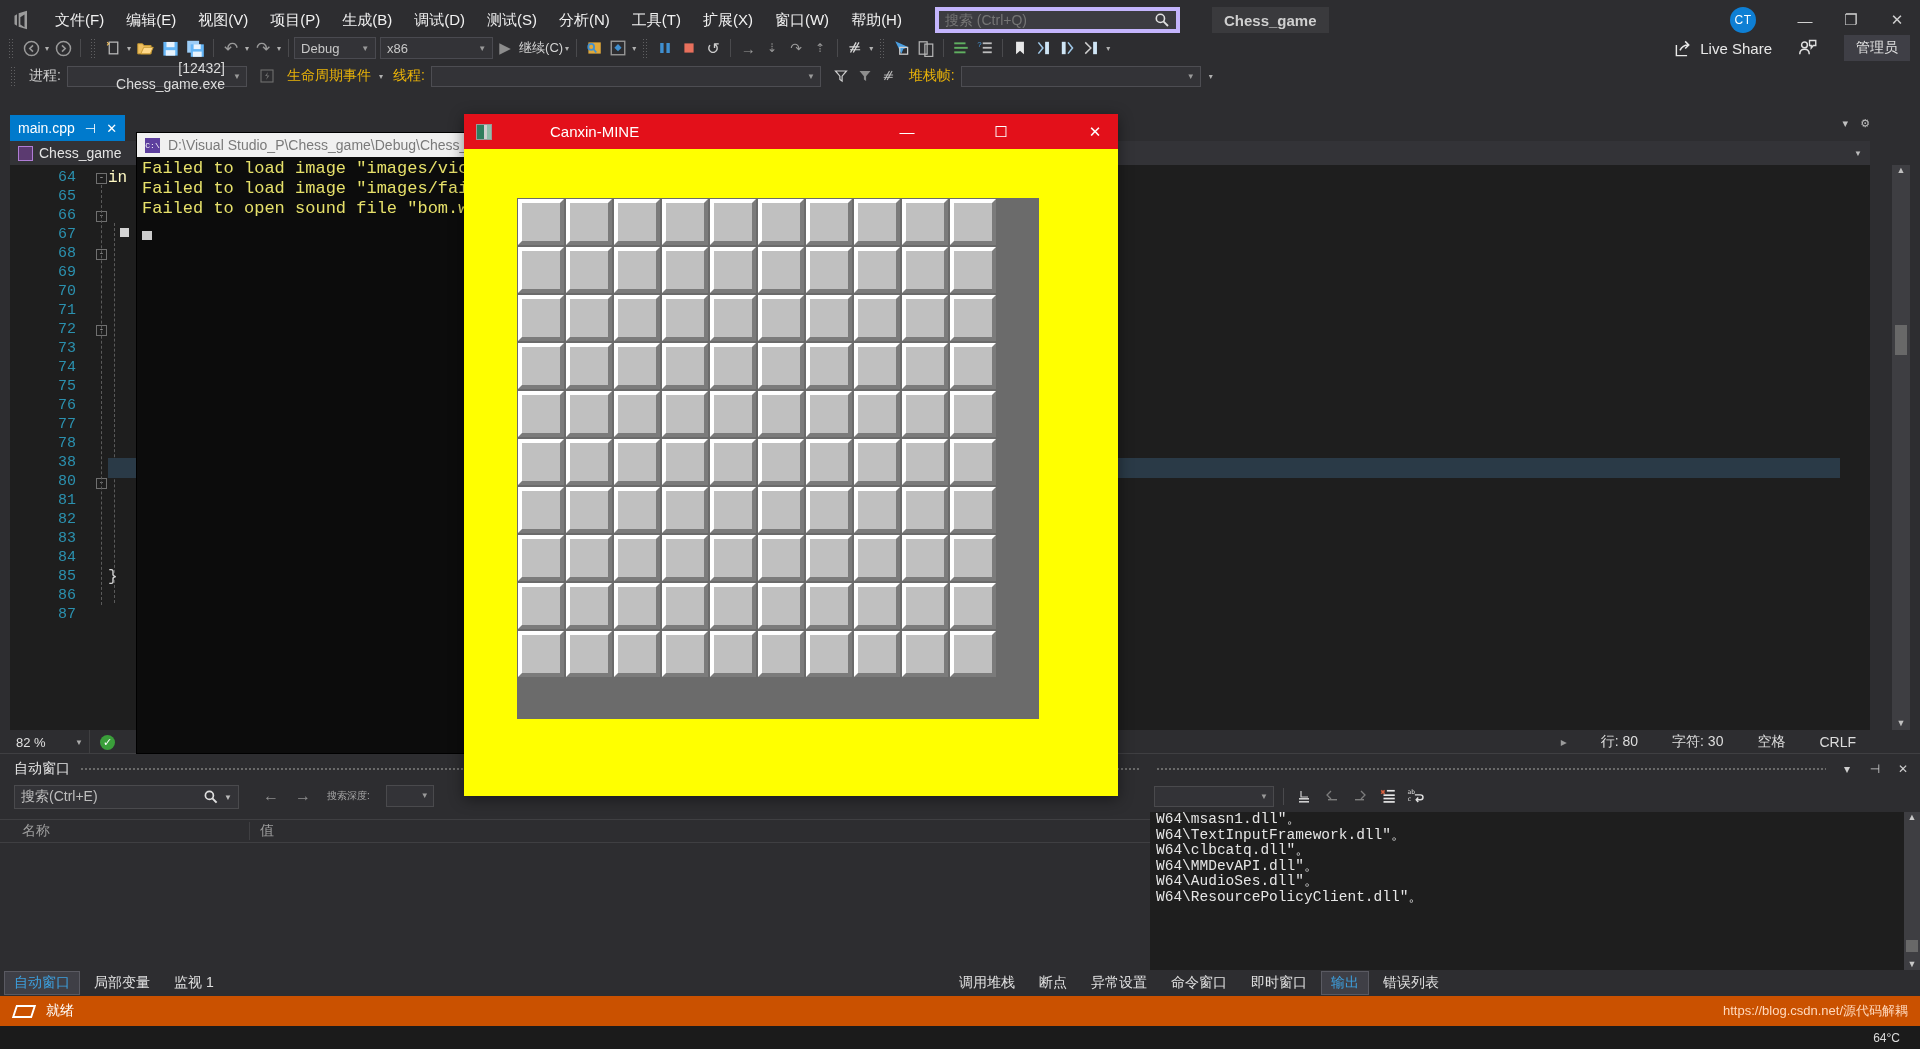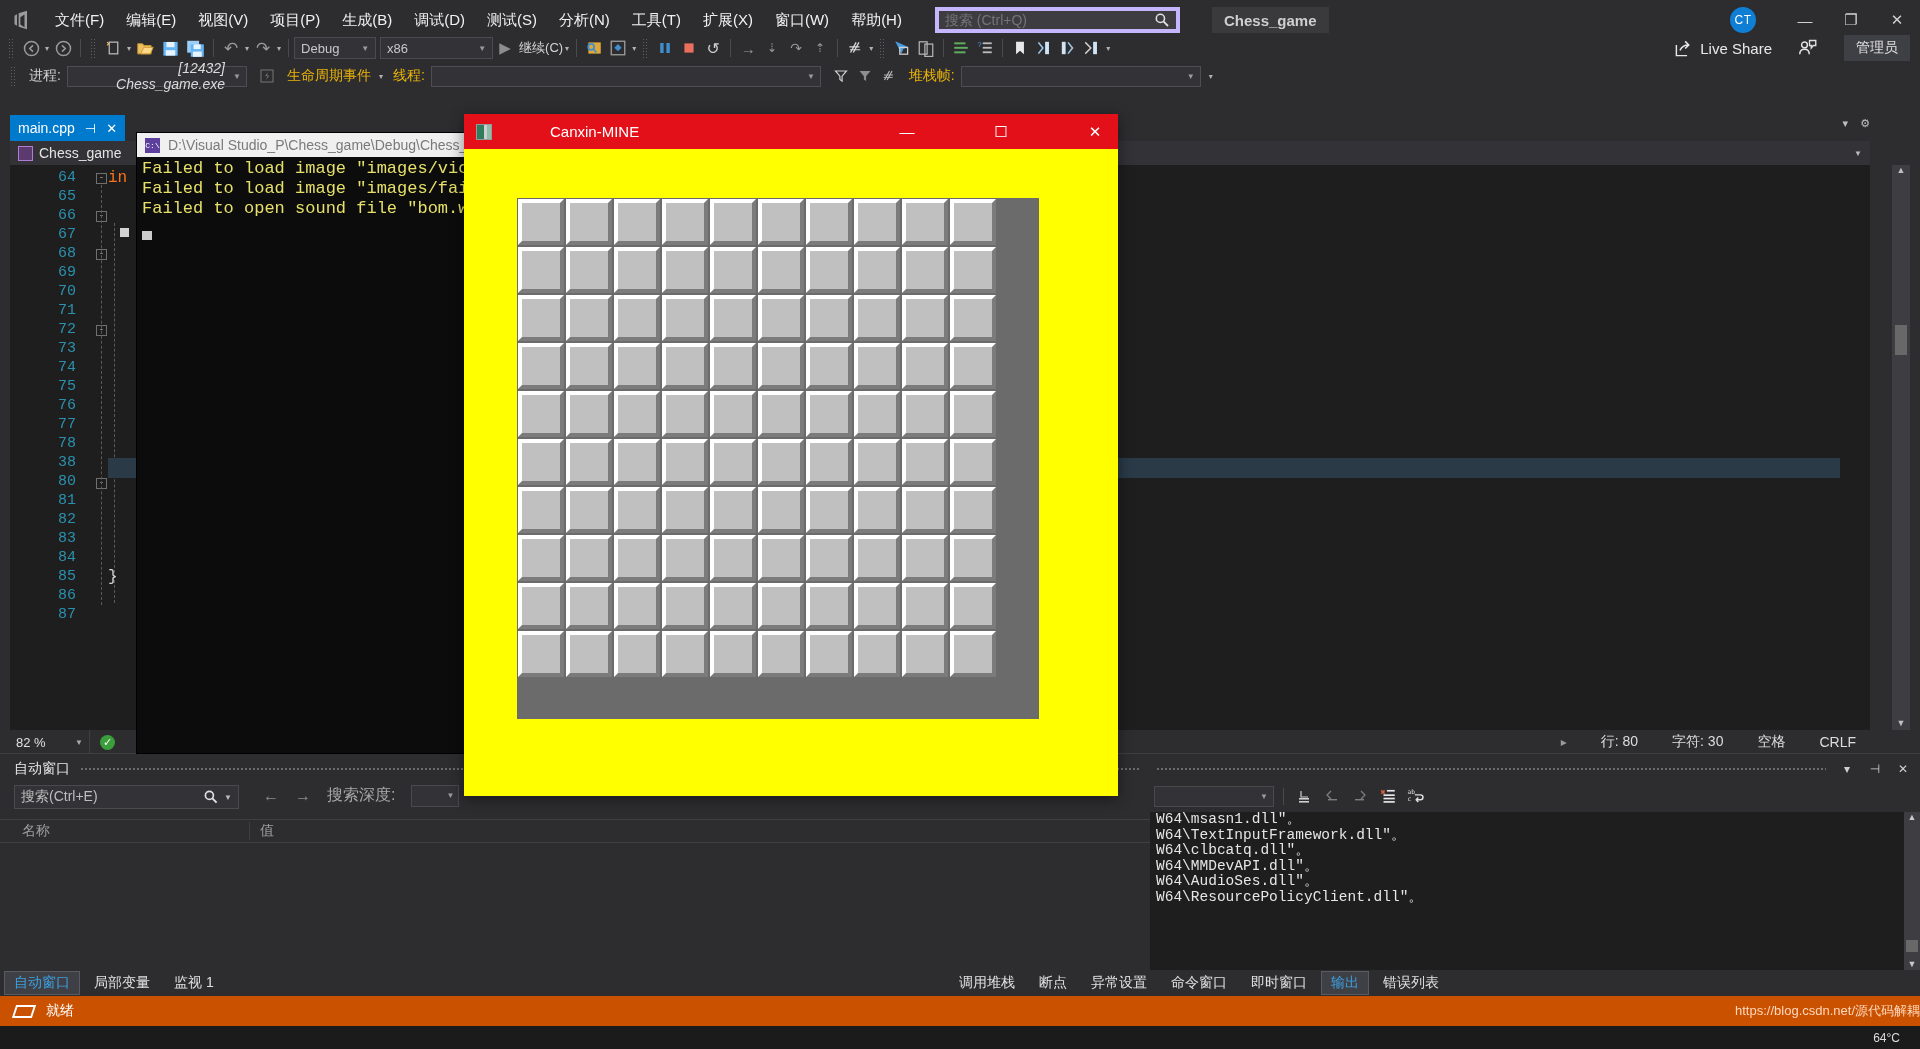--- a/index.html
+++ b/index.html
@@ -45,21 +45,21 @@
   .run-lbl { color:#d4d4d4; font-size:13px; margin-left:2px; }
   .liveshare { display:flex; align-items:center; color:#e8e8e8; font-size:15px; gap:7px; }
   .adminbtn { background:#3f3f46; color:#e0e0e0; font-size:14px; padding:4px 12px; margin-left:24px; margin-right:10px;}
 
   
   .procbar { position:absolute; left:0; top:62px; width:1920px; height:28px;
     background:#2d2d30; display:flex; align-items:center; padding-left:6px;text-align:right; }
   .plabel { color:#cfcfcf; font-size:14px; margin:0 6px 0 8px; }
   .plabel.dim { color:#eab308; }
   .pcombo { height:21px; background:#333337; border:1px solid #4d4d52; display:flex;
-    align-items:center; padding:0 5px; color:#dcdcdc; font-size:14px;font-style:italic; }
+    align-items:center; padding:0 5px; color:#dcdcdc; font-size:14px; }
   .pcombo .ca { margin-left:auto; font-size:8px; color:#9a9a9a; padding-left:8px;}
 
   
   .editor-tabrow { position:absolute; left:10px; top:115px; width:1860px; height:26px; }
   .filetab { position:absolute; left:0; top:0; height:26px; background:#007acc; color:#fff;
     font-size:14px; display:flex; align-items:center; padding:0 8px; gap:10px; }
   .filetab .pin, .filetab .x { font-size:13px; color:#fff; }
   .tabrow-right { position:absolute; right:0; top:2px; display:flex; gap:12px; align-items:center;
     color:#c0c0c0; font-size:11px;}
 
@@ -70,21 +70,21 @@
   .nav-seg.right { position:absolute; left:565px; }
   .nav-caret { position:absolute; right:8px; font-size:8px; color:#bbb;}
 
   .codearea { position:absolute; left:10px; top:165px; width:1860px; height:565px;
     background:#1e1e1e; overflow:hidden; }
   .gutter { position:absolute; left:0; top:0; width:88px; height:100%; }
   .lnum { position:absolute; right:22px; color:#2b91af; font-size:15px;
     font-family:"Liberation Mono", monospace; }
   .foldbox { position:absolute; left:86px; width:11px; height:11px; border:1px solid #6f6f6f; color:#b0b0b0;
      font-size:9px; text-align:center; line-height:9px; font-family:"Liberation Mono",monospace;}
-  .codetxt { position:absolute; color:#f97316; font-size:16px; font-family:"Liberation Mono", monospace; }
+  .codetxt { position:absolute; color:#fef9c3; font-size:16px; font-family:"Liberation Mono", monospace; }
   .codetxt.plain { color:#d4d4d4; }
   .dashline { position:absolute; border-left:1px dashed #5a5a5a; }
   .caretblk { position:absolute; width:9px; height:9px; background:#d4d4d4; }
 
   .hl-line { position:absolute; left:98px; right:30px; height:20px; background:#2a3a47; }
 
   .edit-scroll { position:absolute; right:10px; top:165px; width:18px; height:565px; background:#3e3e42; }
   .edit-scroll .up,.edit-scroll .dn { color:#c0c0c0; font-size:9px; text-align:center; }
   .edit-scroll .thumb { position:absolute; left:3px; width:12px; background:#686868; }
 
@@ -99,21 +99,21 @@
 
   
   .autos { position:absolute; left:0; top:756px; width:1150px; height:214px; background:#2d2d30; }
   .panel-hdr { height:26px; display:flex; align-items:center; color:#e6e6e6; font-size:14px; padding-left:14px;}
   .dots { flex:1; height:4px; margin:0 10px;
     background-image:radial-gradient(#6a6a6a 40%, transparent 41%); background-size:4px 4px; }
   .autos-search { margin:3px 8px 0 8px; height:24px; background:#333337; border:1px solid #4a4a4d;
     display:flex; align-items:center; padding:0 6px; width:225px; color:#bdbdbd; font-size:14px; }
   .srow { display:flex; align-items:center; gap:16px; padding-left:6px;}
   .srow .ar { color:#8d8d8d; font-size:16px; }
-  .srow .lbl { color:#a8a8a8; font-size:16px; }
+  .srow .lbl { color:#a8a8a8; font-size:10px; }
   .depthbox { width:48px; height:22px; background:#333337; border:1px solid #4a4a4d; display:flex;
     align-items:center; justify-content:flex-end; padding-right:4px; color:#9a9a9a; font-size:8px;}
   .grid-hdr { margin-top:10px; height:24px; border-top:1px solid #3f3f42; border-bottom:1px solid #3f3f42;
     display:flex; color:#9d9d9d; font-size:14px; align-items:center; }
   .grid-hdr .c1 { width:250px; padding-left:22px; border-right:1px solid #3f3f42; }
   .grid-hdr .c2 { padding-left:10px; }
 
   
   .outpanel { position:absolute; left:1150px; top:756px; width:770px; height:214px; background:#2d2d30; }
   .out-hdr { height:26px; display:flex; align-items:center; color:#e6e6e6; font-size:14px; padding:0 6px; }
@@ -133,21 +133,21 @@
   .btabs { position:absolute; left:0; top:970px; width:1920px; height:26px;
     background:#2d2d30; display:flex; align-items:center; }
   .btab { color:#e0e0e0; font-size:14px; padding:3px 10px; margin-left:4px; }
   .btab.sel { color:#3da1e0; background:#3f3f46; border:1px solid #5a5a62; padding:2px 9px;}
   .btabs .grp2 { position:absolute; left:945px; display:flex; align-items:center; }
 
   
   .statusbar { position:absolute; left:0; top:996px; width:1920px; height:30px;
     background:#ca5100; display:flex; align-items:center; color:#fff; font-size:14px; }
   .sb-ico { width:20px; height:13px; border:2px solid #fff; transform:skewX(-18deg); margin:0 12px 0 14px; }
-  .sb-right { margin-left:auto; display:flex; align-items:center; gap:10px; 
+  .sb-right { margin-left:auto; display:flex; align-items:center; gap:10px; padding-right:12px;
      color:#ffd9bd; font-size:13px;}
   .taskbar { position:absolute; left:0; top:1026px; width:1920px; height:23px; background:#1b1b1b;
      display:flex; align-items:center; justify-content:flex-end; color:#ddd; font-size:12px; padding-right:20px;}
 
   
   .cmdwin { position:absolute; left:137px; top:133px; width:925px; height:620px; background:#0c0c0c;
      box-shadow:0 0 0 1px #000; }
   .cmdtitle { height:24px; background:#f0f0f0; display:flex; align-items:center; gap:8px; padding-left:8px;}
   .cmdicon { width:15px; height:15px; background:#5d3f9e; color:#fff; font-size:8px;
      display:flex; align-items:center; justify-content:center; font-family:"Liberation Mono",monospace;}

